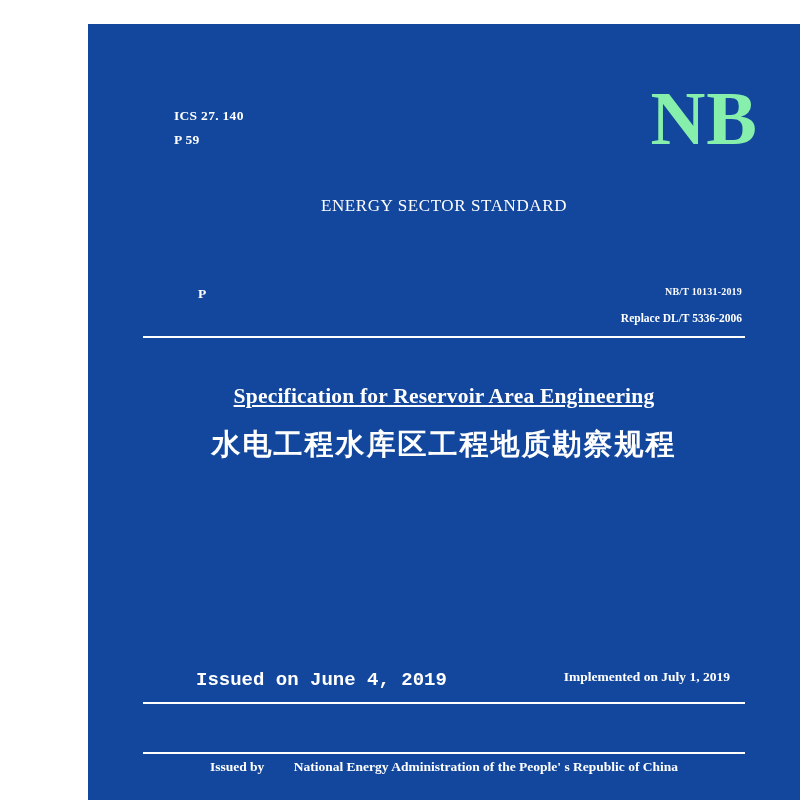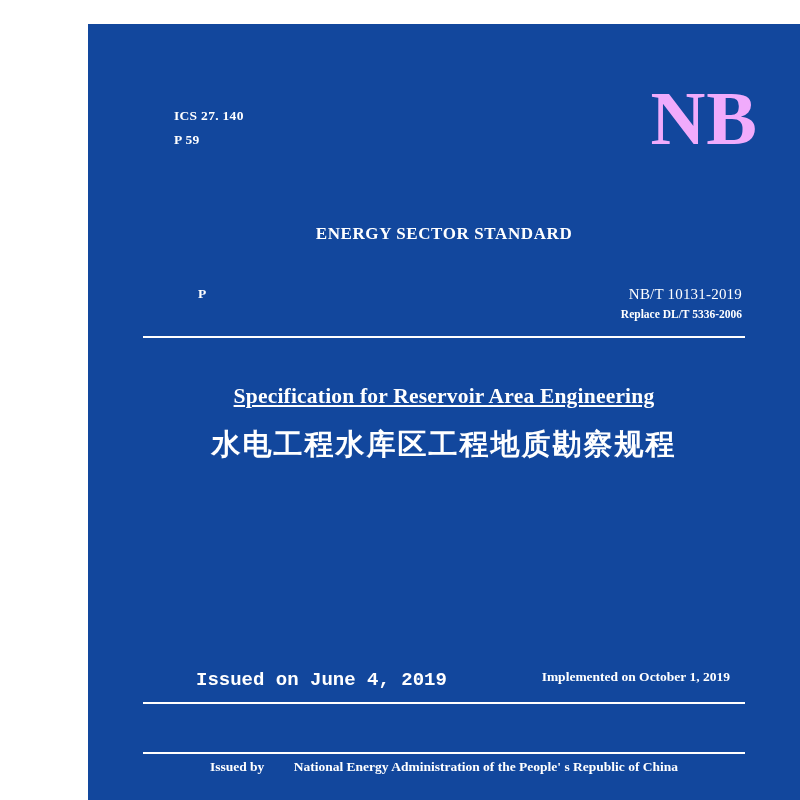--- a/index.html
+++ b/index.html
@@ -38,35 +38,34 @@
   }
   .nb-logo {
     position: absolute;
     right: 42px;
     top: 56px;
     font-family: "Liberation Serif", serif;
     font-size: 76px;
     font-weight: bold;
     letter-spacing: 1px;
     line-height: 1;
-    color: #f0abfc;
+    color: #86efac;
   }
   .title-block {
     position: absolute;
     left: 0;
     right: 0;
     top: 170px;
     text-align: center;
   }
   .std-line1, .std-line2 {
     font-size: 17px;
-    font-weight: bold;
+    font-weight: normal;
     letter-spacing: 0.6px;
     line-height: 1.45;
-    margin-top: 28px;
   }
   .std-cn {
     margin-top: 9px;
     font-size: 16.5px;
     font-weight: bold;
     letter-spacing: 2.5px;
     font-family: "DejaVu Sans", "Liberation Sans", sans-serif;
   }
   .code-row {
     position: absolute;
@@ -82,26 +81,26 @@
     font-size: 13.5px;
     font-weight: bold;
   }
   .code-main {
     position: absolute;
     right: 58px;
     top: 0;
     text-align: right;
   }
   .code-number {
-    font-size: 15px;
-    font-weight: normal;
+    font-size: 10px;
+    font-weight: bold;
     letter-spacing: 0.2px;
   }
   .code-replace {
-    margin-top: 5px;
+    margin-top: 15px;
     font-size: 11.5px;
     font-weight: bold;
   }
   .rule {
     position: absolute;
     left: 55px;
     right: 55px;
     height: 2px;
     background: #ffffff;
   }
@@ -189,21 +188,21 @@
 
     <div class="rule rule-top"></div>
 
     <div class="doc-title">
       <div class="doc-title-en">Specification for Reservoir Area Engineering</div>
       <div class="doc-title-cn">水电工程水库区工程地质勘察规程</div>
     </div>
 
     <div class="dates-row">
       <div class="issued-on">Issued on June 4, 2019</div>
-      <div class="implemented-on">Implemented on October 1, 2019</div>
+      <div class="implemented-on">Implemented on July 1, 2019</div>
     </div>
 
     <div class="rule rule-mid"></div>
 
     <div class="issuer-row">
       <span class="issuer-label">Issued by</span>
       <span>National Energy Administration of the People' s Republic of China</span>
     </div>
 
     <div class="rule rule-bottom"></div>

